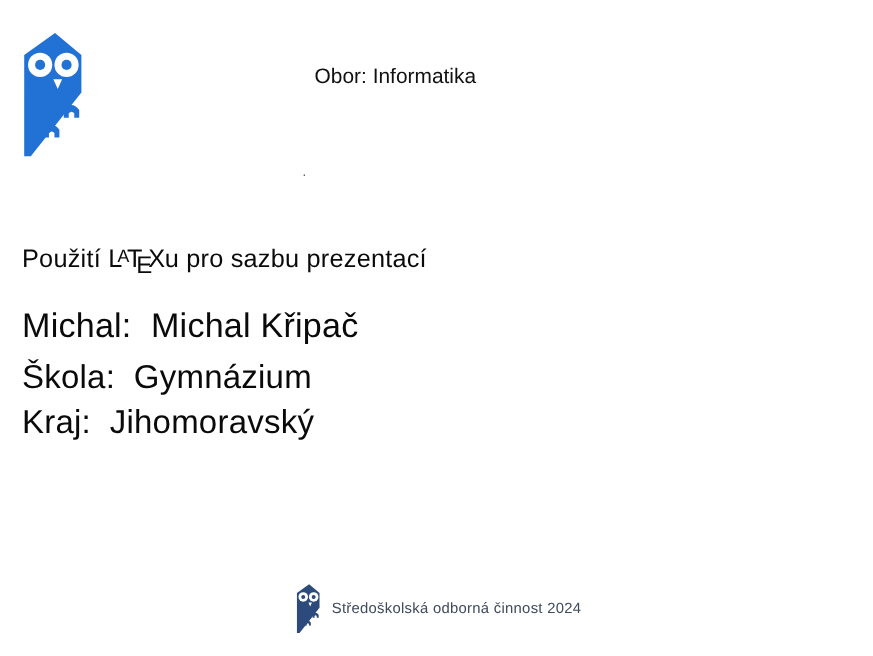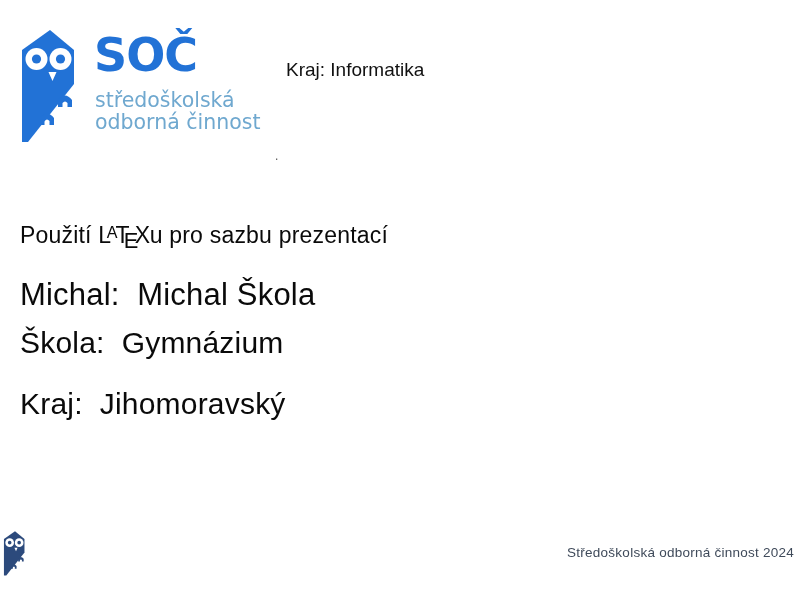--- a/index.html
+++ b/index.html
@@ -116,21 +116,21 @@
   .meta-line {
     font-family: "Liberation Sans", sans-serif;
     font-weight: 300;
     font-size: 30px;
     line-height: 31px;
     color: #0a0a0a;
     white-space: nowrap;
     margin-top: 12px;
     letter-spacing: 0.2px;
   }
-  .meta-line.second { margin-top: 30px; }
+  .meta-line.second { margin-top: 10px; }
 
   
   .latex-logo {
     white-space: nowrap;
     letter-spacing: -0.5px;
   }
   .latex-logo .lx-a {
     font-size: 0.70em;
     position: relative;
     top: -0.32em;
@@ -154,21 +154,21 @@
 
   
   #footer {
     position: absolute;
     left: 0px;
     top: 524px;
     width: 794px;
     height: 58px;
     display: flex;
     align-items: center;
-    justify-content: space-between;
+    justify-content: center;
   }
   #owl-logo-footer {
     width: 30px;
     height: 45px;
     flex: 0 0 auto;
   }
   #footer-text {
     font-family: "Liberation Sans", sans-serif;
     font-size: 13.5px;
     line-height: 16px;
@@ -196,36 +196,31 @@
         <circle cx="24.5" cy="29" r="4.6" fill="#2272d6"></circle>
         <circle cx="48.5" cy="29" r="4.6" fill="#2272d6"></circle>
 
         <path d="M36.5 42 L44.5 42 L40.5 51 Z" fill="#ffffff"></path>
 
         <path d="M46 70 q7 -9 14 0 l0 7 -4.5 0 0 -4 q-2.5 -3 -5 0 l0 4 -4.5 0 Z" fill="#2272d6"></path>
         <path d="M28 88 q7 -9 14 0 l0 7 -4.5 0 0 -4 q-2.5 -3 -5 0 l0 4 -4.5 0 Z" fill="#2272d6"></path>
       </svg>
     </span>
 
-    <div id="soc-wordmark">
-      <div class="soc-letters">SOČ</div>
-      <div class="soc-sub soc-sub-1">středoškolská</div>
-      <div class="soc-sub soc-sub-2">odborná činnost</div>
-    </div>
   </div>
 
-  <div id="obor-line">Kraj: Informatika</div>
+  <div id="obor-line">Obor: Informatika</div>
 
   <div id="stray-dot">.</div>
 
   <div id="body-block">
 
     <div class="title-line"><span>Použití </span><span class="latex-logo"><span>L</span><span class="lx-a">A</span><span class="lx-t">T</span><span class="lx-e">E</span><span class="lx-x">X</span></span><span>u pro sazbu prezentací</span></div>
 
-    <div class="author-line"><span>Michal:</span>&nbsp; <span>Michal Škola</span></div>
+    <div class="author-line"><span>Michal:</span>&nbsp; <span>Michal Křipač</span></div>
 
     <div class="meta-line"><span>Škola:</span>&nbsp; <span>Gymnázium</span></div>
 
     <div class="meta-line second"><span>Kraj:</span>&nbsp; <span>Jihomoravský</span></div>
   </div>
 
   <div id="footer">
     <span id="owl-logo-footer">
       <svg viewBox="0 0 76 113" width="30" height="45" xmlns="http://www.w3.org/2000/svg">
         <path d="M38 0 L62 20 L62 54 L16 112 L10 112 L10 20 Z" fill="#2c4a7c"></path>

